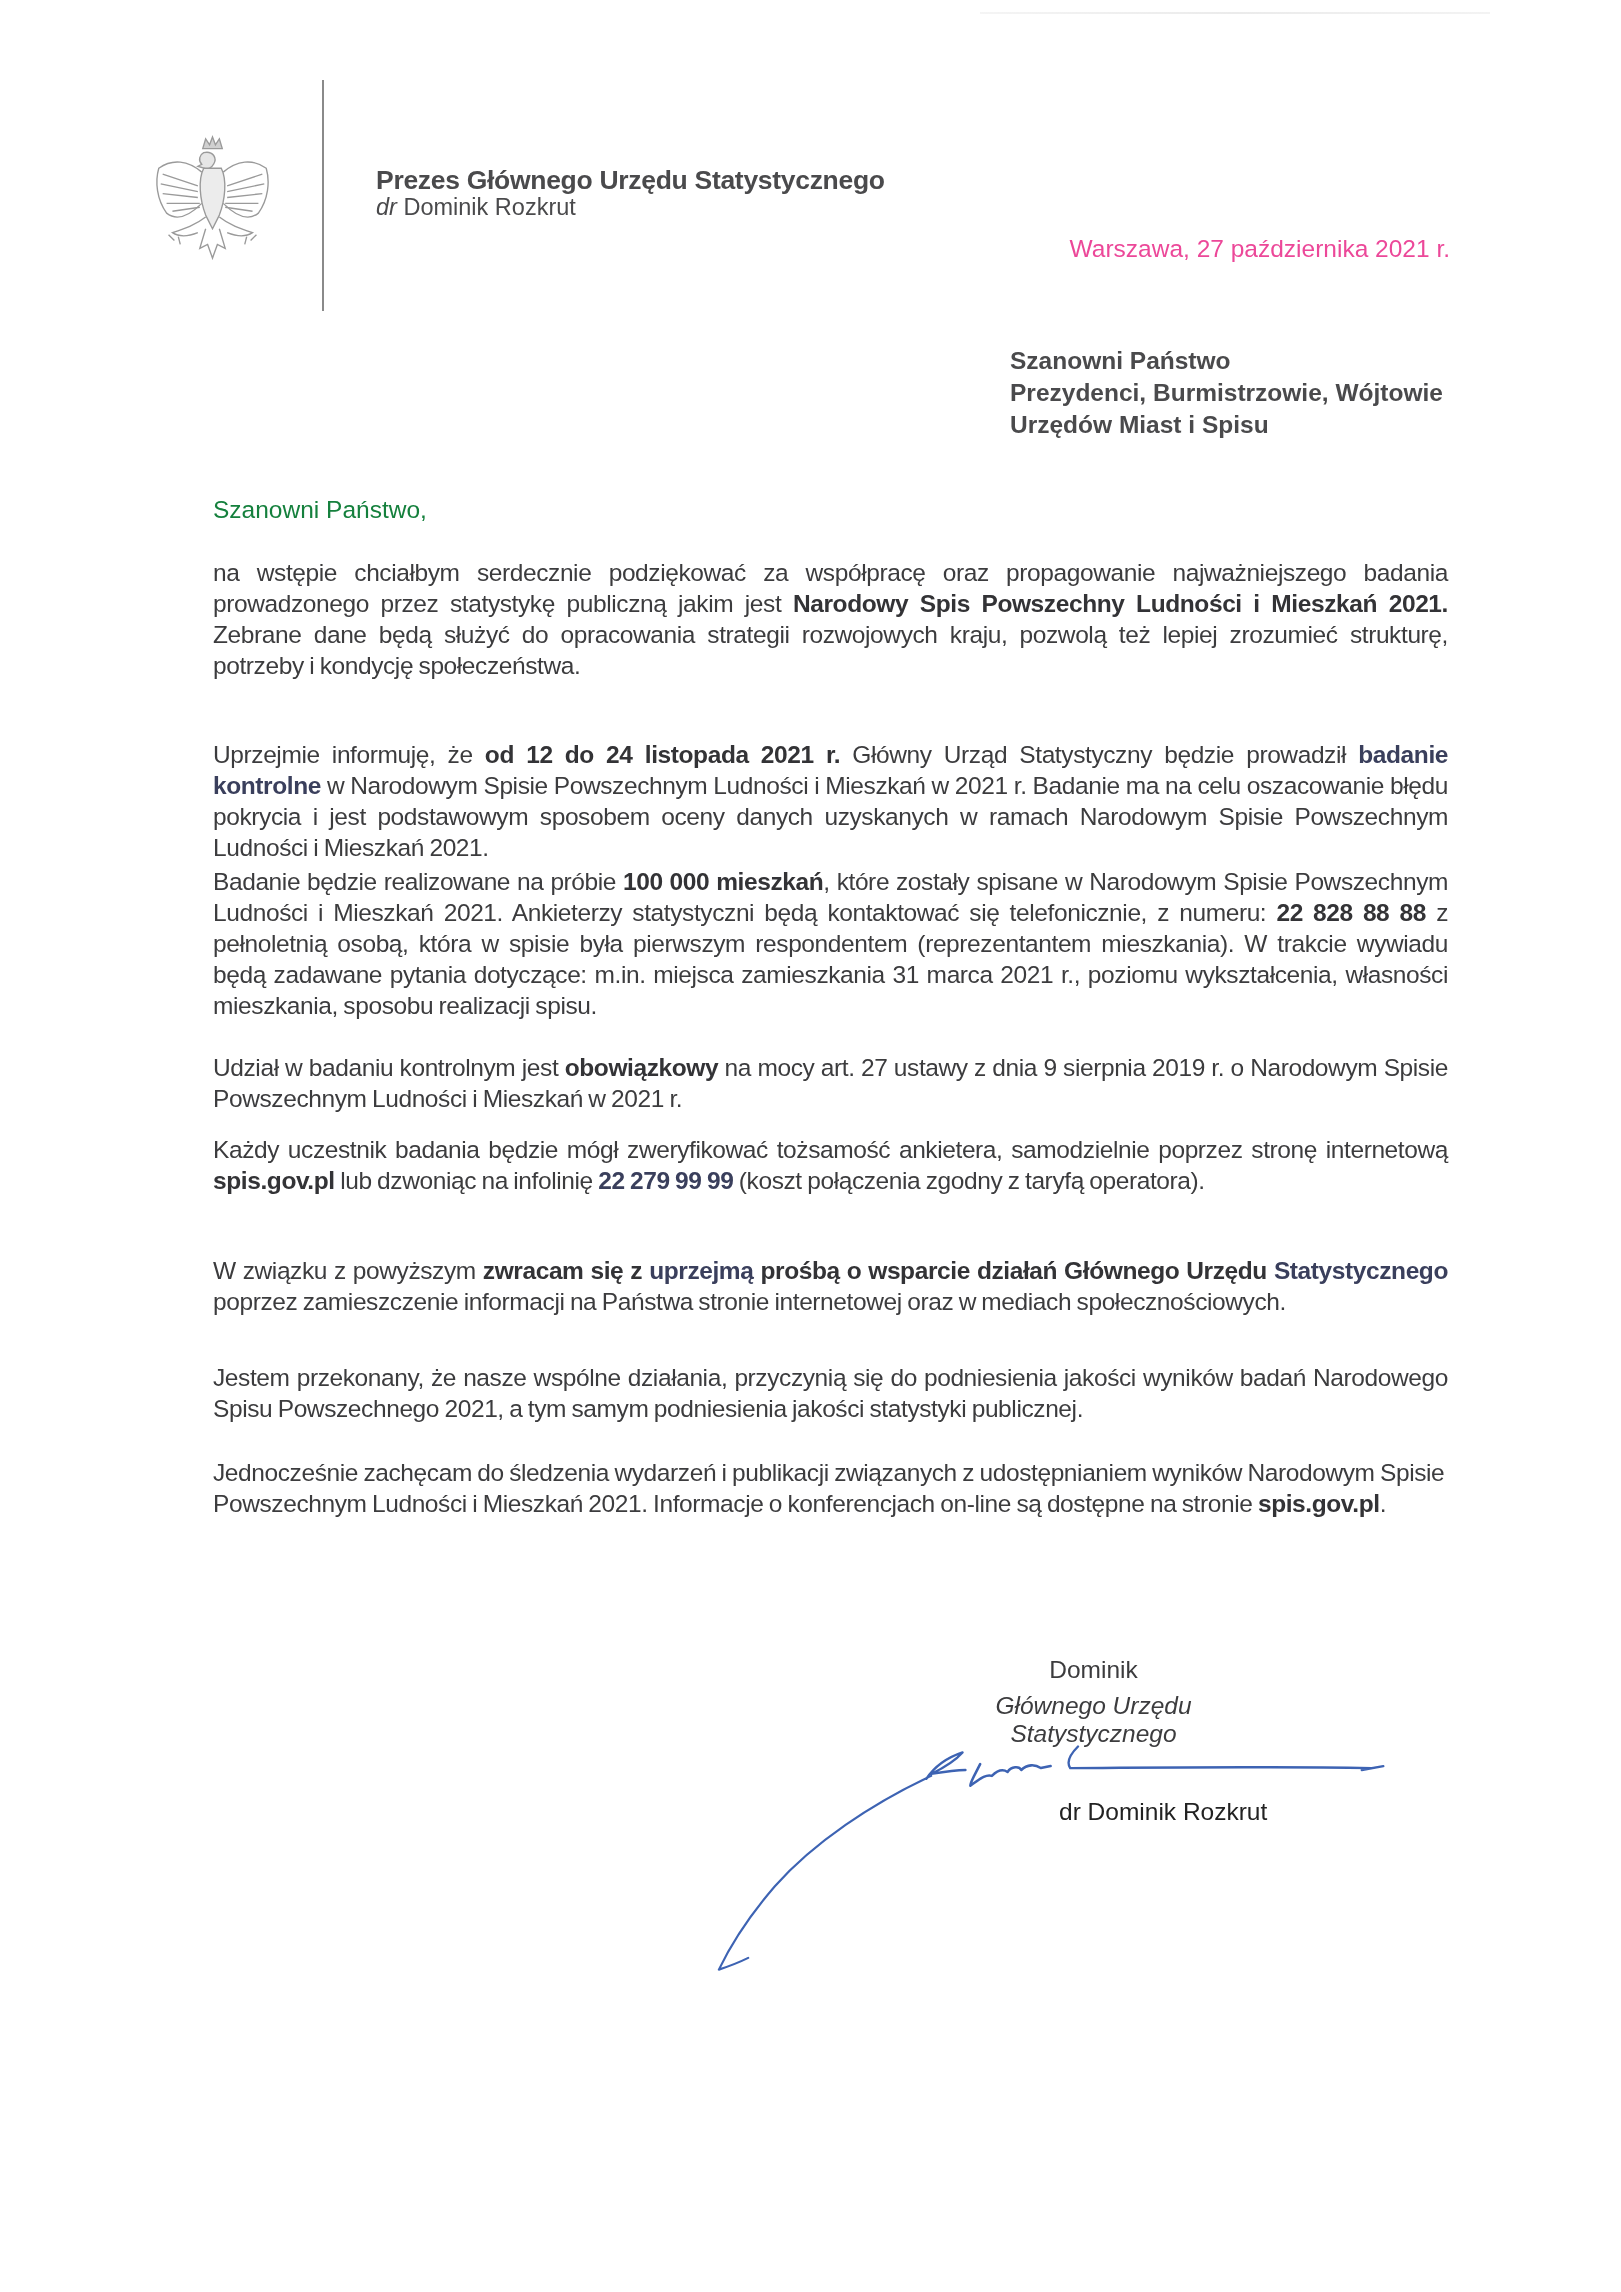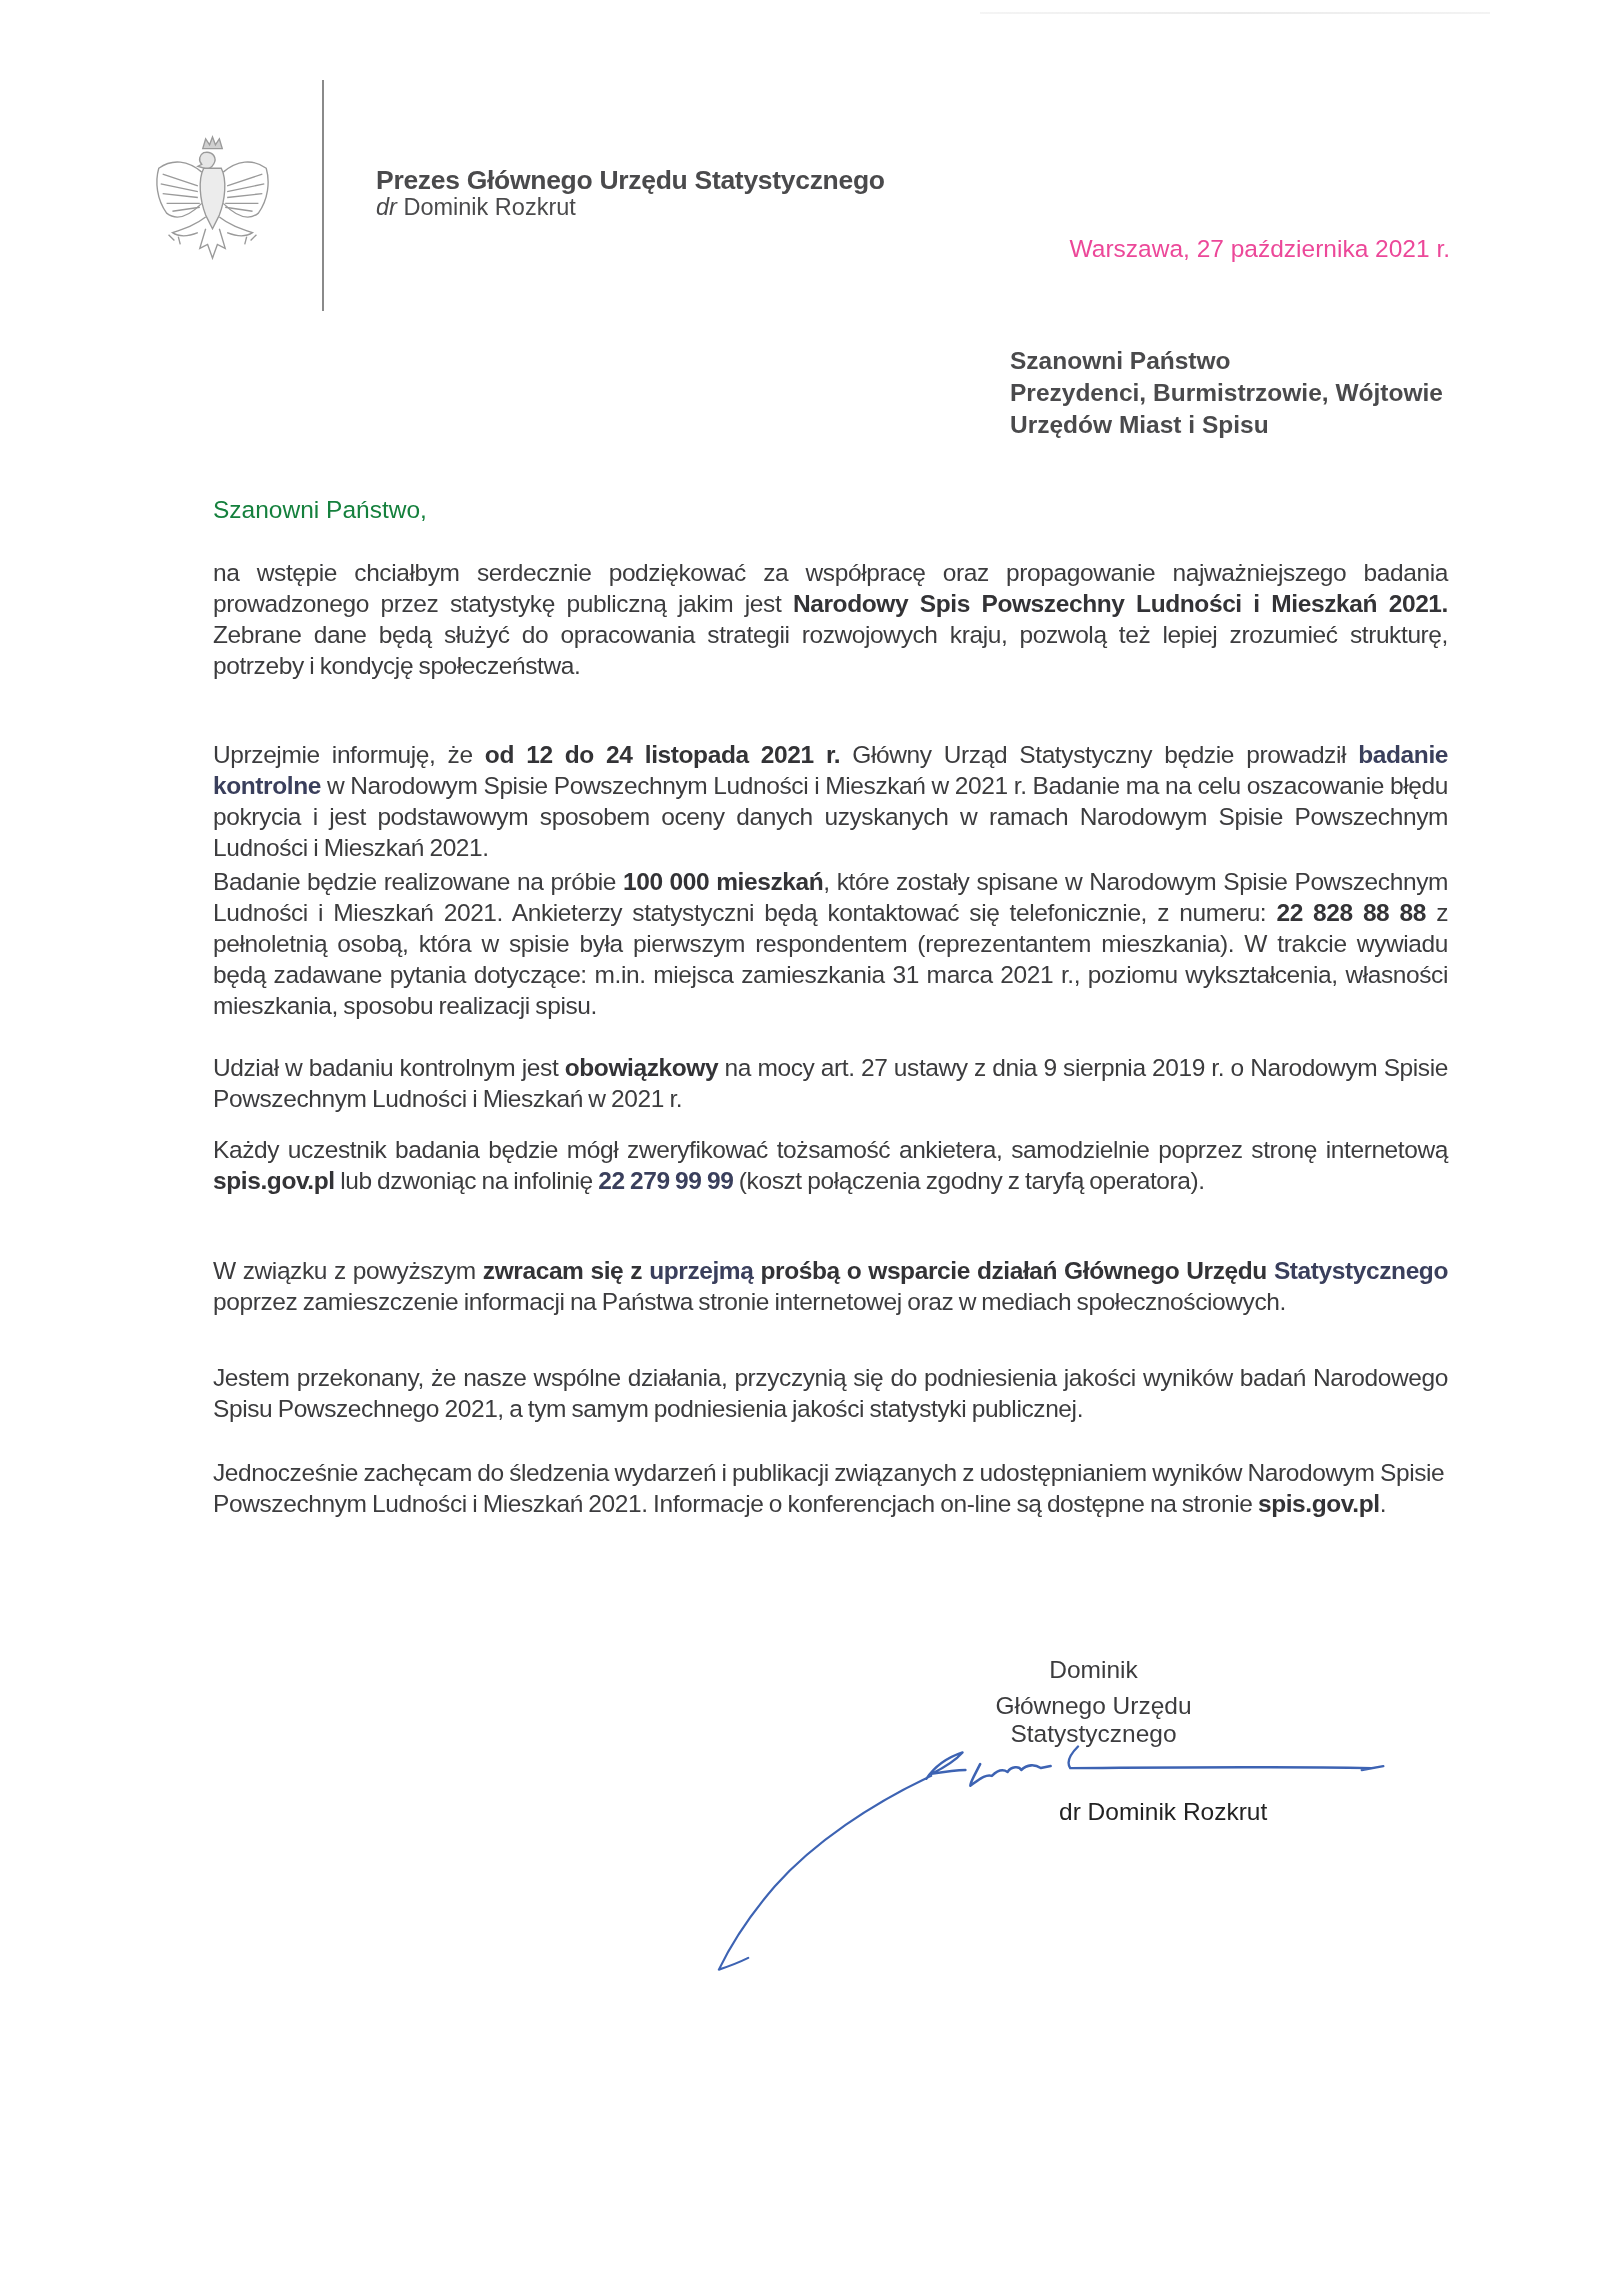--- a/index.html
+++ b/index.html
@@ -81,21 +81,21 @@
 
 <div class="para p5"><span>Każdy uczestnik badania będzie mógł zweryfikować tożsamość ankietera, samodzielnie poprzez stronę internetową </span><b>spis.gov.pl</b><span> lub dzwoniąc na infolinię </span><b class="hl">22 279 99 99</b><span> (koszt połączenia zgodny z taryfą operatora).</span></div>
 
 <div class="para p6"><span>W związku z powyższym </span><b>zwracam się z </b><b class="hl">uprzejmą</b><b> prośbą o wsparcie działań Głównego Urzędu </b><b class="hl">Statystycznego</b><span> poprzez zamieszczenie informacji na Państwa stronie internetowej oraz w mediach społecznościowych.</span></div>
 
 <div class="para p7"><span>Jestem przekonany, że nasze wspólne działania, przyczynią się do podniesienia jakości wyników badań Narodowego Spisu Powszechnego 2021, a tym samym podniesienia jakości statystyki publicznej.</span></div>
 
 <div class="para p8" style="text-align:left;"><span>Jednocześnie zachęcam do śledzenia wydarzeń i publikacji związanych z udostępnianiem wyników Narodowym Spisie Powszechnym Ludności i Mieszkań 2021. Informacje o konferencjach on-line są dostępne na stronie </span><b>spis.gov.pl</b><span>.</span></div>
 
 <div class="sig-block sig-title1" style="position:absolute;">Dominik</div>
-<div class="sig-block sig-title2" style="position:absolute;">Głównego Urzędu Statystycznego</div>
+<div class="sig-block sig-title2" style="position:absolute;font-style:italic;">Głównego Urzędu Statystycznego</div>
 
 <svg class="signature" viewBox="0 0 800 280">
   <g fill="none" stroke="#3d63b3" stroke-linecap="round" stroke-linejoin="round">
     <path d="M 250 52 C 190 80 130 120 90 165 C 60 200 45 225 33 250 C 45 246 55 242 63 238" stroke-width="2.2"></path>
     <path d="M 245 55 C 255 40 270 32 282 28 C 275 36 262 44 250 50 C 262 48 275 46 285 46" stroke-width="2.4"></path>
     <path d="M 300 40 C 295 50 290 58 290 62 C 300 55 306 50 312 52 C 316 48 322 44 328 48 C 332 42 340 42 342 46 C 348 40 356 40 362 44 L 372 42" stroke-width="2.6"></path>
     <path d="M 400 22 C 392 30 388 38 392 44 C 440 44 560 42 700 44 L 690 46 L 712 42" stroke-width="2.4"></path>
   </g>
 </svg>
 <div class="sig-name">dr Dominik Rozkrut</div>

